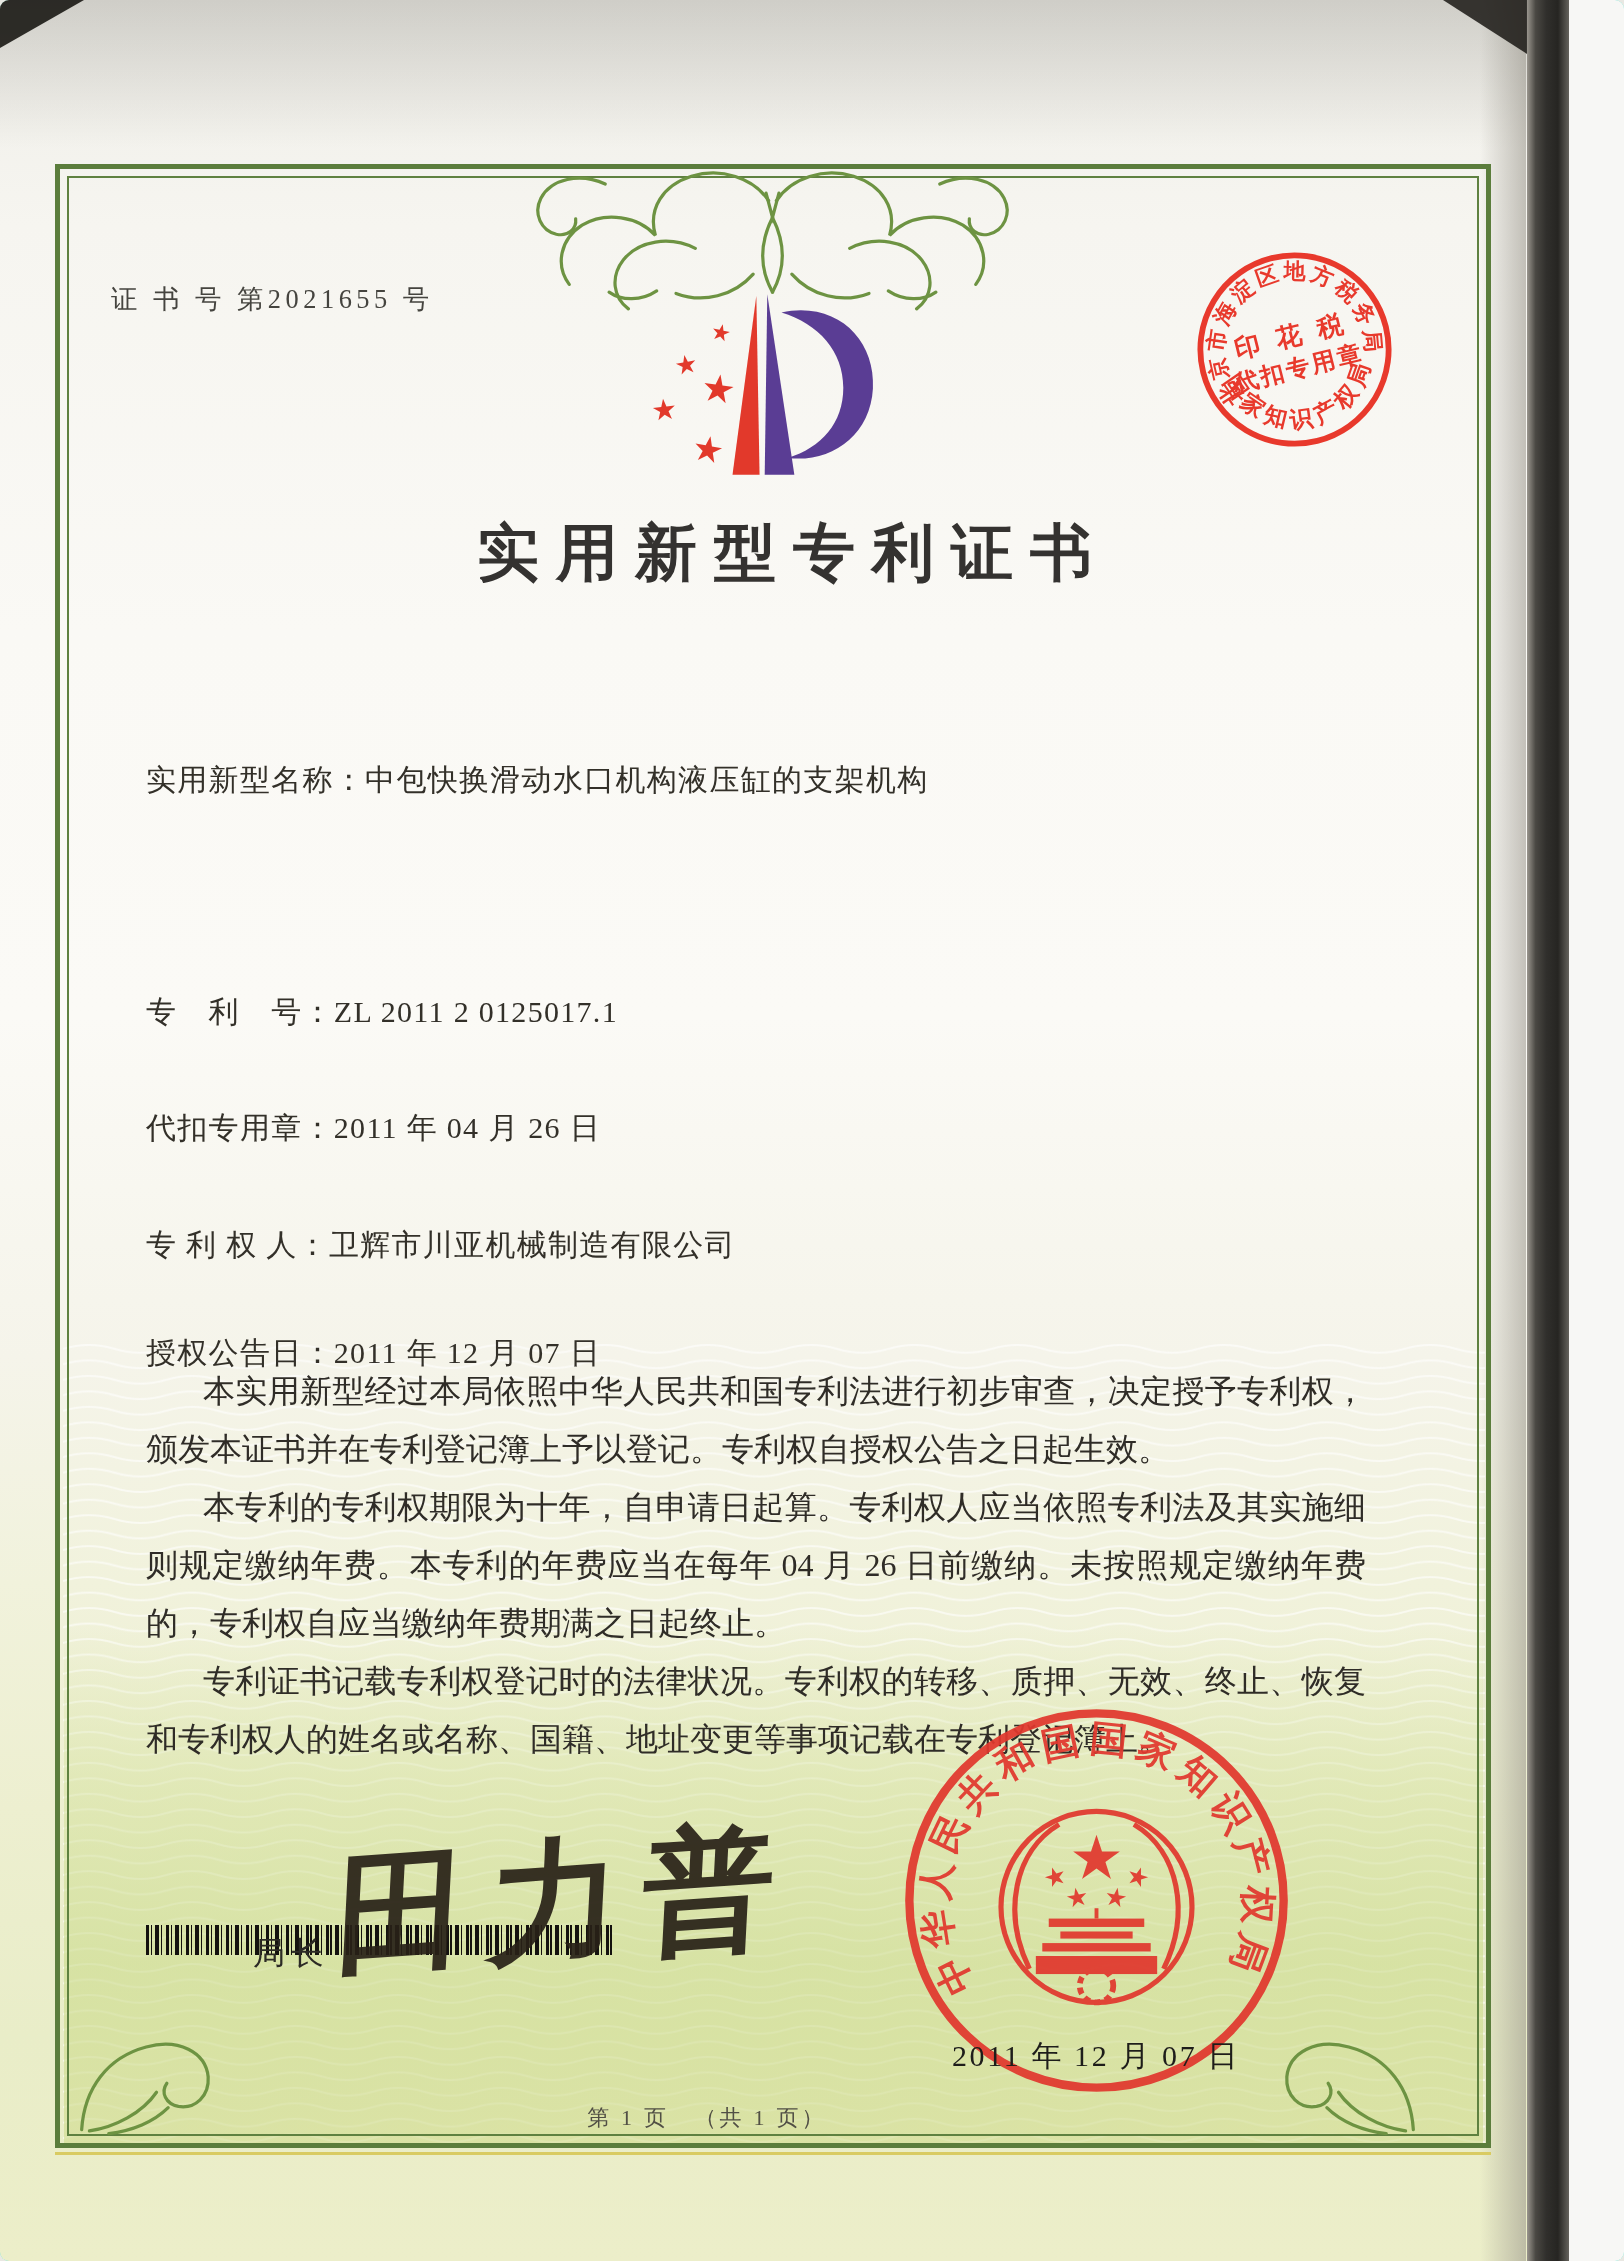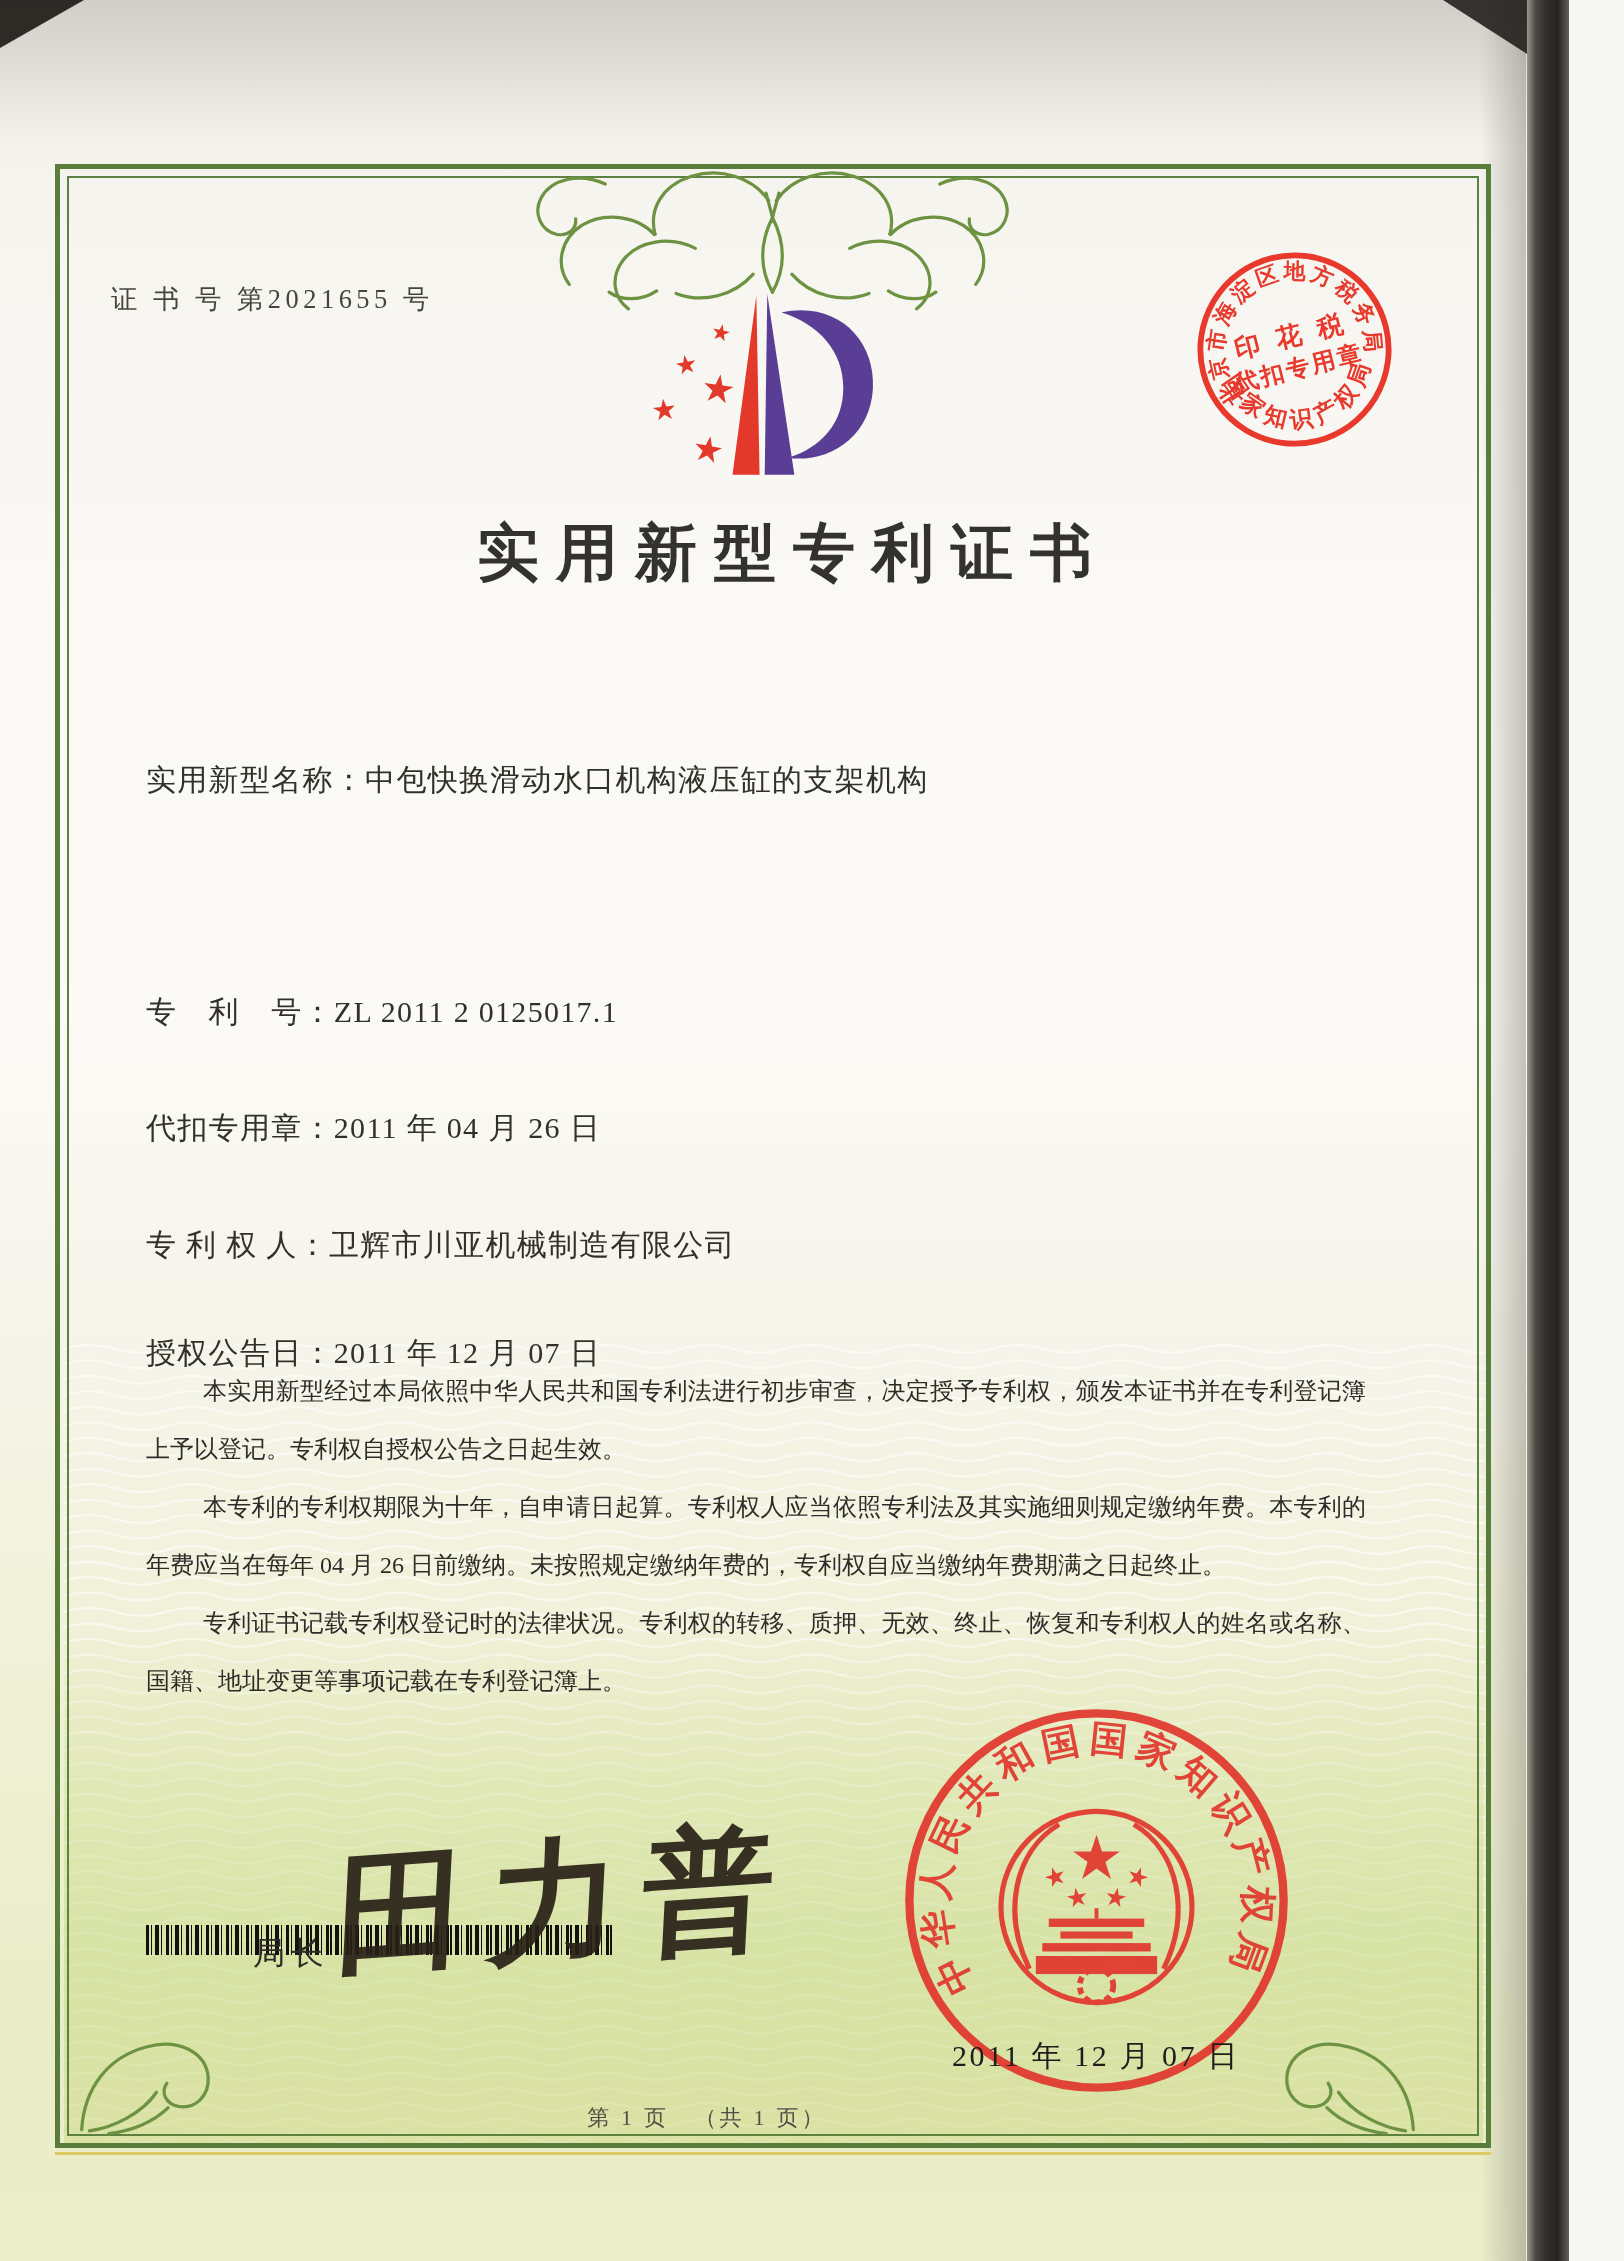--- a/index.html
+++ b/index.html
@@ -1,19 +1,20 @@
 <!DOCTYPE html>
 <html style="font-size:10.3px"><head>
 <meta charset="utf-8">
 <style>
   html,body{margin:0;padding:0;background:#e9e8e3;}
   .scan{
     position:relative;width:1624px;height:2261px;overflow:hidden;
     background:#5eead4;
     font-family:"Liberation Serif","DejaVu Serif",serif;
+    border-radius:9px;
   }
   
   .paper{
     position:absolute;left:0;top:0;width:1527px;height:2261px;
     background:linear-gradient(180deg,
       #efeee8 0%, #f6f5f0 10%, #faf9f5 28%, #fbfaf6 45%,
       #f5f4ea 60%, #f1f2dc 70%, #edefd0 80%, #e9edc8 90%, #eceec9 100%);
   }
   .top-shade{position:absolute;left:0;top:0;width:1527px;height:148px;
     background:linear-gradient(180deg,rgba(116,114,108,.26),rgba(116,114,108,0));}
@@ -35,21 +36,21 @@
   
   .waves{position:absolute;left:63px;top:1341px;opacity:.6;}
   .green-tint{position:absolute;left:64px;top:1625px;width:1419px;height:521px;
     background:linear-gradient(180deg,rgba(214,228,160,0) 0%,rgba(210,224,152,.45) 30%,rgba(203,219,140,.62) 65%,rgba(210,221,146,.66) 100%);}
   
   .cert-no{position:absolute;left:111px;top:282px;font-size:26.4px;letter-spacing:4.5px;color:#45443f;}
   .title{position:absolute;left:55px;top:511px;width:1436px;text-align:center;
     font-size:62px;font-weight:bold;letter-spacing:17px;color:#343230;padding-left:20px;}
   .field{position:absolute;left:146px;width:1225px;font-size:30px;color:#333029;letter-spacing:1.3px;white-space:nowrap;margin-top:33px;}
   .f0{top:727px}.f1{top:843px}.f2{top:959px}.f3{top:1075px}.f4{top:1192px}.f5{top:1300px}
-  .body-text{position:absolute;left:146px;top:1362px;width:1220px;font-size:24px;
+  .body-text{position:absolute;left:146px;top:1362px;width:1220px;font-size:32px;
     line-height:58px;text-align:justify;color:#2f2c27;}
   .body-text p{margin:0;text-indent:57px;}
   .barcode{position:absolute;left:146px;top:1925px;width:468px;height:30px;
     background:
      repeating-linear-gradient(90deg,#14120f 0 2.6px,rgba(0,0,0,0) 2.6px 4.5px,#14120f 4.5px 5.8px,rgba(0,0,0,0) 5.8px 9px,#14120f 9px 13px,rgba(0,0,0,0) 13px 15px,#14120f 15px 16px,rgba(0,0,0,0) 16px 20px);}
   .director{position:absolute;left:253px;top:1932px;font-size:32px;letter-spacing:6.4px;color:#2c2a25;}
   .signature{position:absolute;left:335px;top:1813px;font-size:132px;font-weight:bold;color:#282117;
     transform:rotate(-4deg) skewX(-7deg);letter-spacing:22px;opacity:.92;}
   .issue-date{position:absolute;left:896px;top:2036px;width:400px;text-align:center;
     font-size:30px;letter-spacing:2.6px;color:#1e1d1a;}

